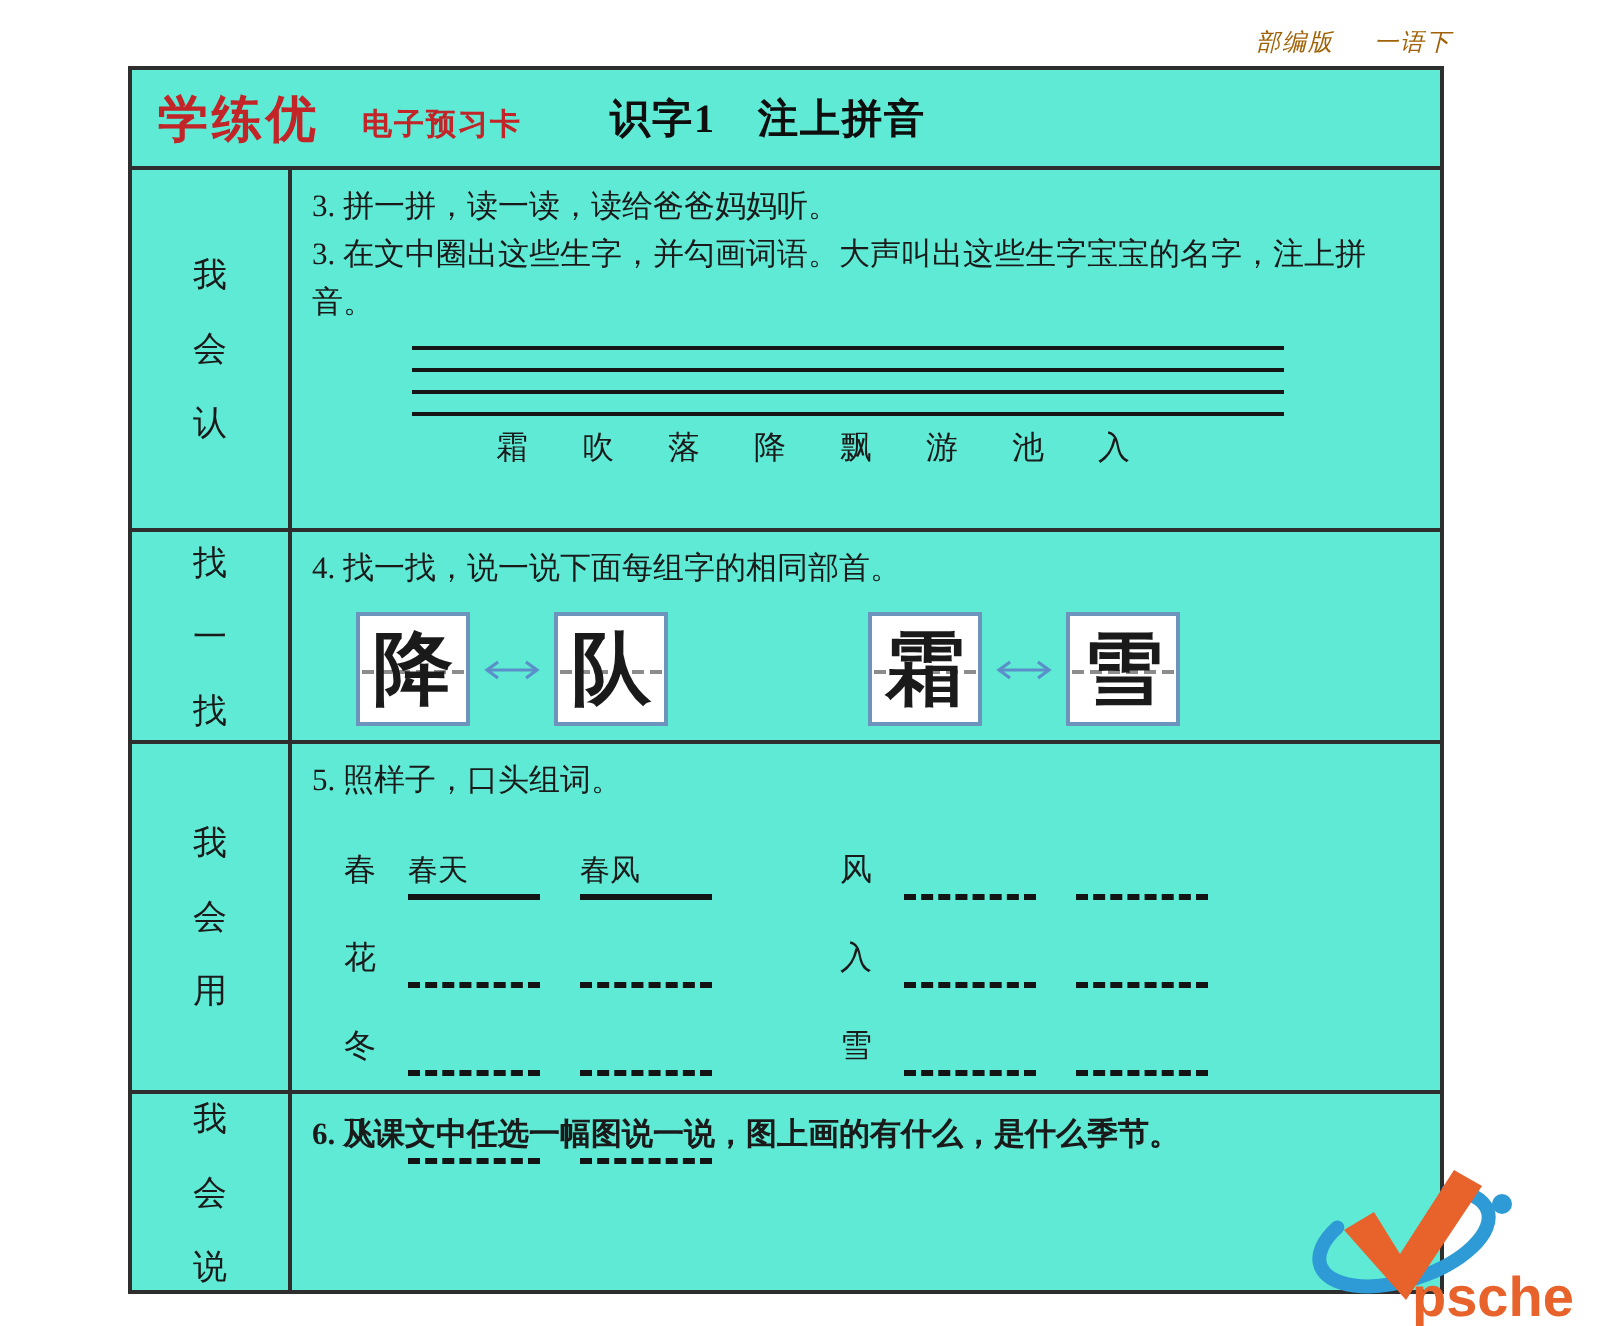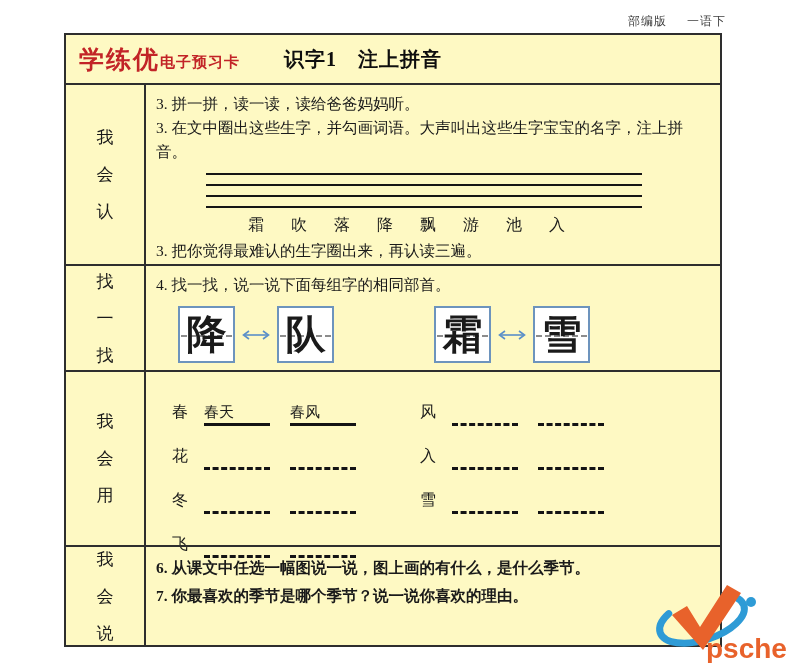--- a/index.html
+++ b/index.html
@@ -8,43 +8,43 @@
     position: relative;
     background: #ffffff;
     color: #1a1a1a;
     font-family: "Liberation Serif", "DejaVu Serif", serif;
     overflow: hidden;
   }
 
   
   .corner-note {
     position: absolute; top: 13px; left: 628px;
-    font-size: 12px; color: #404040;
-    display: flex; gap: 20px; letter-spacing: 1px;
+    font-size: 12px; color: #a16207;
+    display: flex; gap: 20px; letter-spacing: 1px; font-style: italic;
   }
 
   
   .sheet {
     position: absolute; left: 64px; top: 33px;
     width: 658px; height: 614px;
     border: 2px solid #2e2e2e;
     display: grid;
     grid-template-columns: 80px 1fr;
     grid-template-rows: 50px 179px 106px 175px auto;
-    background: #fef9c3;
+    background: #5eead4;
   }
 
   .header-row {
     grid-column: 1 / 3;
     border-bottom: 2px solid #2e2e2e;
     display: flex; align-items: center;
     padding-left: 13px;
   }
   .brand { color: #c22427; font-size: 25px; font-weight: bold; letter-spacing: 2px; }
-  .subtitle { color: #c22427; font-size: 15px; font-weight: bold; margin-left: 0; margin-top: 7px; letter-spacing: 1px; }
+  .subtitle { color: #c22427; font-size: 15px; font-weight: bold; margin-left: 21px; margin-top: 7px; letter-spacing: 1px; }
   .lesson-title { color: #0e0e0e; font-size: 20px; font-weight: bold; margin-left: 44px; letter-spacing: 1px; }
 
   .label-cell {
     border-right: 2px solid #2e2e2e;
     display: flex; flex-direction: column;
     align-items: center; justify-content: center;
     gap: 14px; font-size: 17px;
   }
   .rt { border-top: 2px solid #2e2e2e; }
 
@@ -127,21 +127,20 @@
     <div class="char-row">
       <span>霜</span>
       <span>吹</span>
       <span>落</span>
       <span>降</span>
       <span>飘</span>
       <span>游</span>
       <span>池</span>
       <span>入</span>
     </div>
-    <p>3. 把你觉得最难认的生字圈出来，再认读三遍。</p>
   </div>
 
   <div class="label-cell rt">
     <span>找</span>
     <span>一</span>
     <span>找</span>
   </div>
   <div class="content-cell rt">
     <p>4. 找一找，说一说下面每组字的相同部首。</p>
     <div class="pair-row">
@@ -177,20 +176,21 @@
       </div>
     </div>
   </div>
 
   <div class="label-cell rt">
     <span>我</span>
     <span>会</span>
     <span>用</span>
   </div>
   <div class="content-cell rt">
+    <p>5. 照样子，口头组词。</p>
     <div class="wf">
 
       <div class="wf-row">
         <div class="wf-group">
           <span class="wf-char">春</span>
           <span class="wf-blank">春天</span>
           <span class="wf-blank">春风</span>
         </div>
         <div class="wf-group right">
           <span class="wf-char">风</span>
@@ -236,21 +236,20 @@
     </div>
   </div>
 
   <div class="label-cell rt">
     <span>我</span>
     <span>会</span>
     <span>说</span>
   </div>
   <div class="content-cell rt speak-items">
     <p>6. 从课文中任选一幅图说一说，图上画的有什么，是什么季节。</p>
-    <p>7. 你最喜欢的季节是哪个季节？说一说你喜欢的理由。</p>
   </div>
 
 </div>
 
 <div class="logo">
   <svg width="150" height="84" viewBox="0 0 150 84">
     <g>
       <g transform="rotate(-18 52 40)">
         <ellipse cx="52" cy="40" rx="44" ry="21" fill="none" stroke="#2e9bd6" stroke-width="7" stroke-dasharray="165 60" stroke-dashoffset="38" stroke-linecap="round"></ellipse>
       </g>

